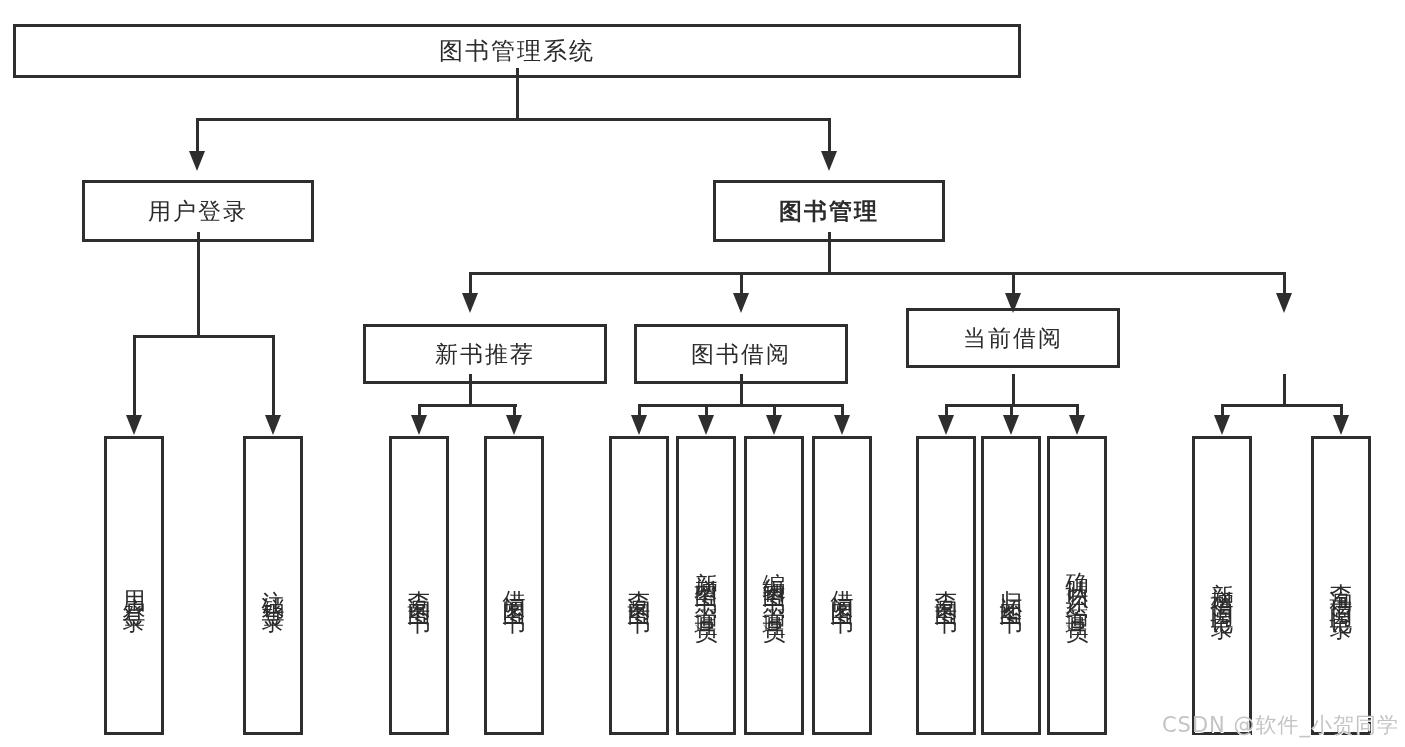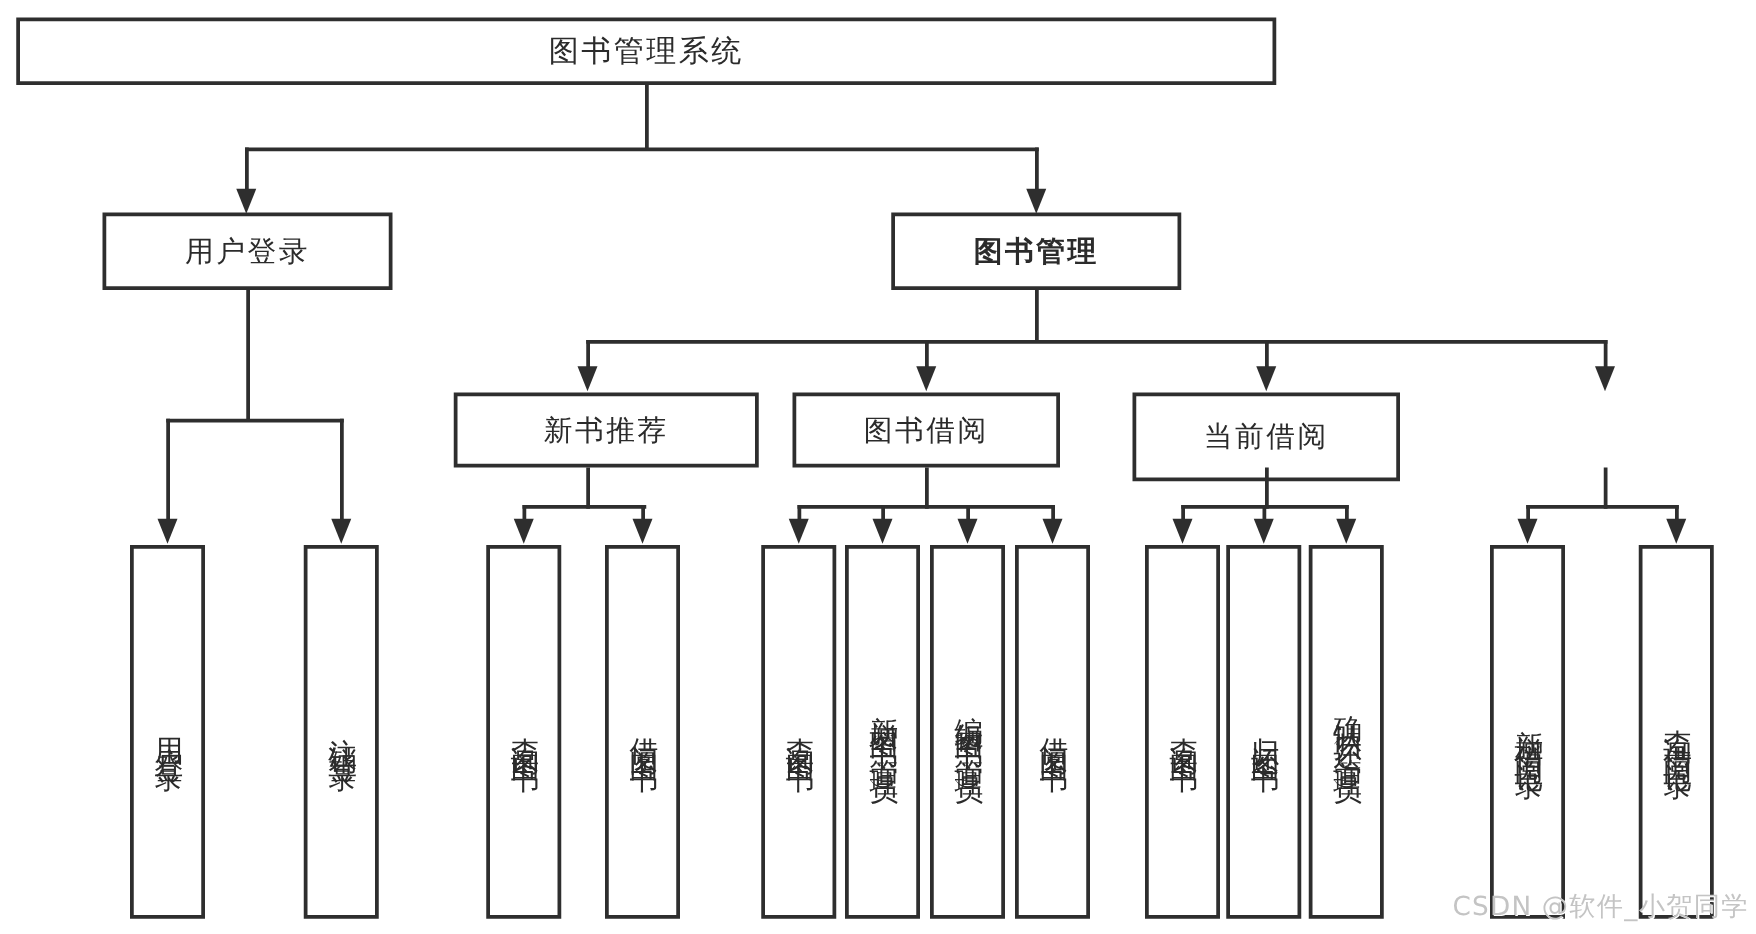--- a/index.html
+++ b/index.html
@@ -24,20 +24,21 @@
     display: flex;
     align-items: center;
     justify-content: center;
     text-align: center;
     color: #2b2b2b;
   }
   .box.h-label {
     font-size: 23px;
     letter-spacing: 2px;
     white-space: nowrap;
+    margin-top: 10px;
   }
   .box.l1 { font-size: 24px; }
   .box.leaf {
     writing-mode: vertical-rl;
     text-orientation: mixed;
     font-size: 23px;
     letter-spacing: 7px;
     line-height: 1;
   }
   .vline {
@@ -74,21 +75,21 @@
 
 <div class="canvas">
 
   <div class="box l1 h-label" style="left:13px; top:14px; width:1008px; height:54px;">图书管理系统</div>
 
   <div class="box h-label" style="left:82px; top:170px; width:232px; height:62px;">用户登录</div>
   <div class="box h-label" style="left:713px; top:170px; width:232px; height:62px;font-weight:bold;">图书管理</div>
 
   <div class="box h-label" style="left:363px; top:314px; width:244px; height:60px;">新书推荐</div>
   <div class="box h-label" style="left:634px; top:314px; width:214px; height:60px;">图书借阅</div>
-  <div class="box h-label" style="left:906px; top:314px; width:214px; height:71px;">当前借阅</div>
+  <div class="box h-label" style="left:906px; top:298px; width:214px; height:60px;">当前借阅</div>
 
   <div class="box leaf" style="left:104px; top:436px; width:60px; height:299px;">用户登录</div>
   <div class="box leaf" style="left:243px; top:436px; width:60px; height:299px;">注销登录</div>
   <div class="box leaf" style="left:389px; top:436px; width:60px; height:299px;">查询图书</div>
   <div class="box leaf" style="left:484px; top:436px; width:60px; height:299px;">借阅图书</div>
   <div class="box leaf" style="left:609px; top:436px; width:60px; height:299px;">查询图书</div>
   <div class="box leaf" style="left:676px; top:436px; width:60px; height:299px;">新增图书（管理员）</div>
   <div class="box leaf" style="left:744px; top:436px; width:60px; height:299px;">编辑图书（管理员）</div>
   <div class="box leaf" style="left:812px; top:436px; width:60px; height:299px;">借阅图书</div>
   <div class="box leaf" style="left:916px; top:436px; width:60px; height:299px;">查询图书</div>

